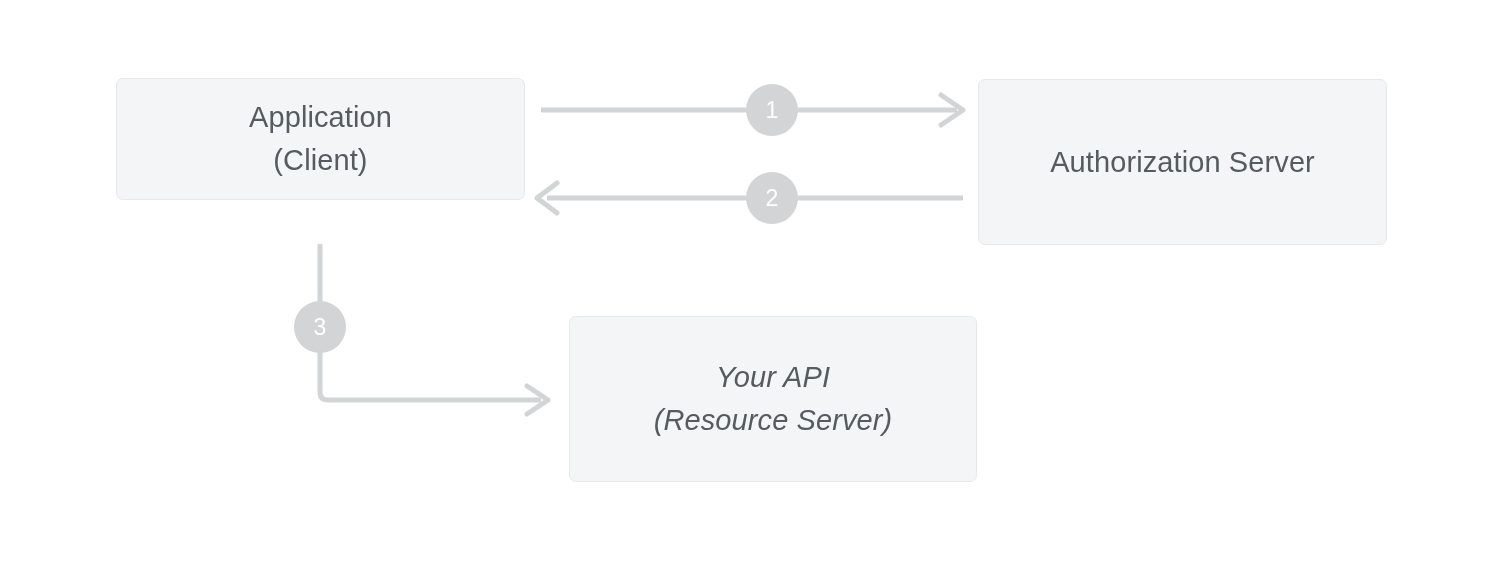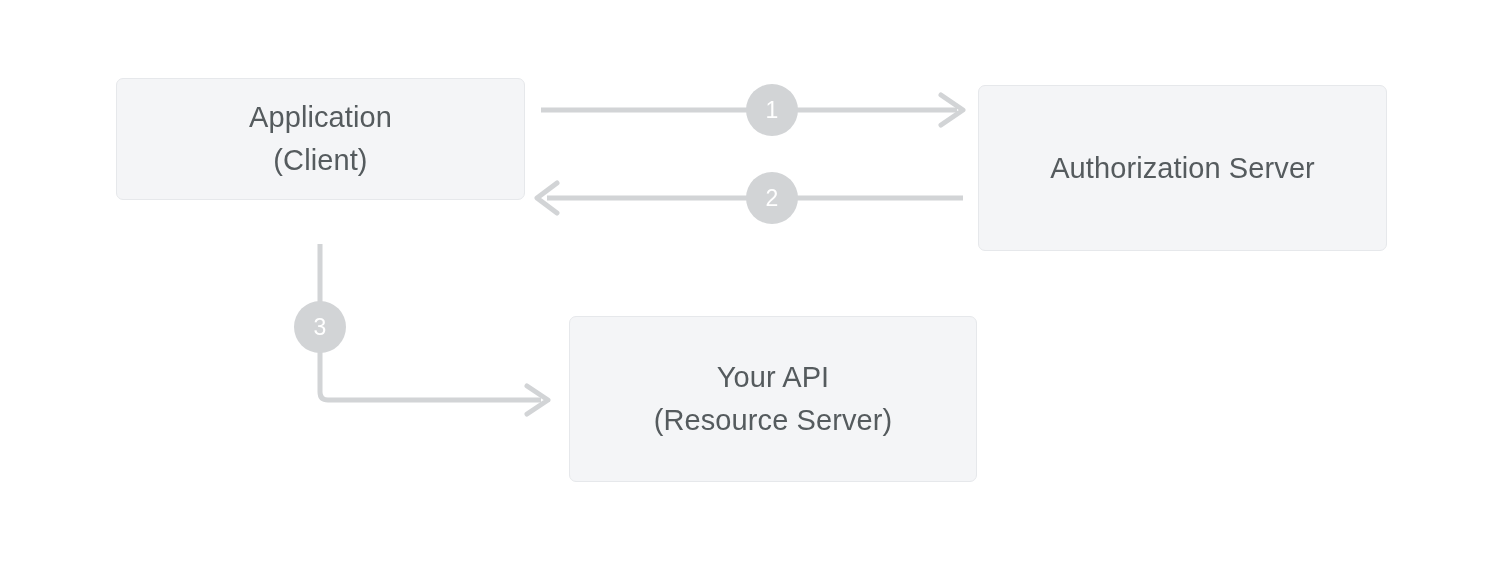--- a/index.html
+++ b/index.html
@@ -47,29 +47,30 @@
     padding: 0 10px;
   }
   #node-application {
     left: 116px;
     top: 78px;
     width: 409px;
     height: 122px;
   }
   #node-authorization-server {
     left: 978px;
-    top: 85px;
+    top: 79px;
     width: 409px;
     height: 166px;
   }
   #node-your-api {
     left: 569px;
     top: 316px;
     width: 408px;
     height: 166px;
+    font-style: italic;
   }
   .step-badge {
     position: absolute;
     width: 52px;
     height: 52px;
     border-radius: 50%;
     background: #d2d4d6;
     color: #ffffff;
     display: flex;
     align-items: center;

